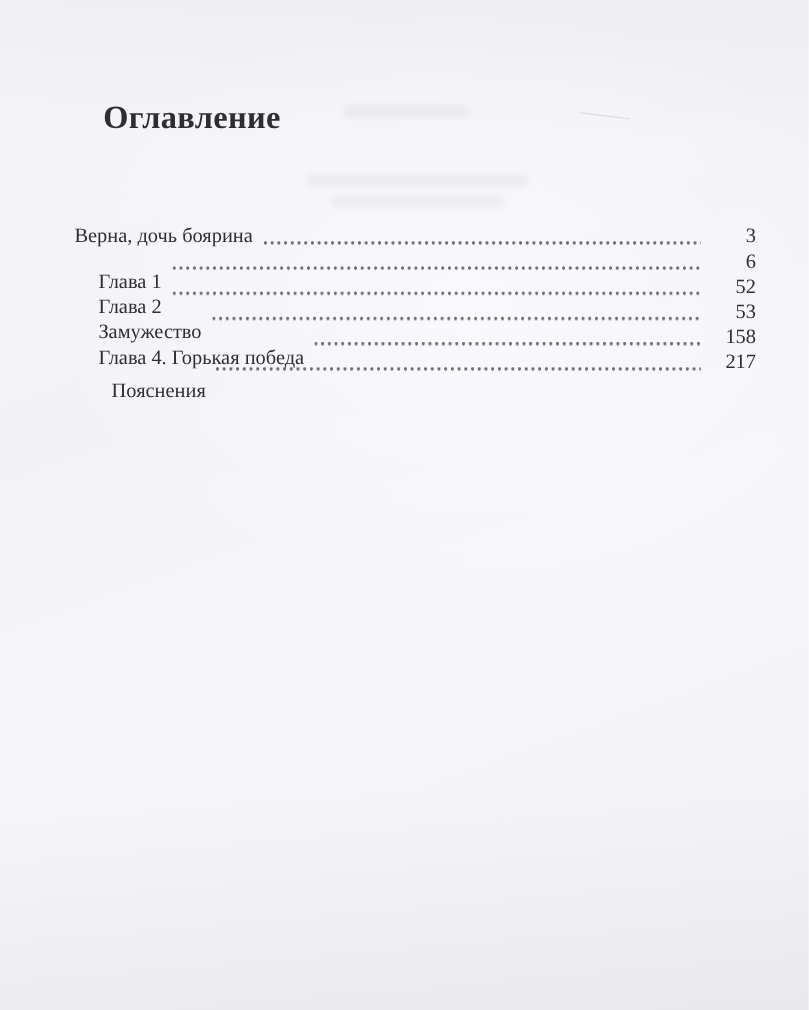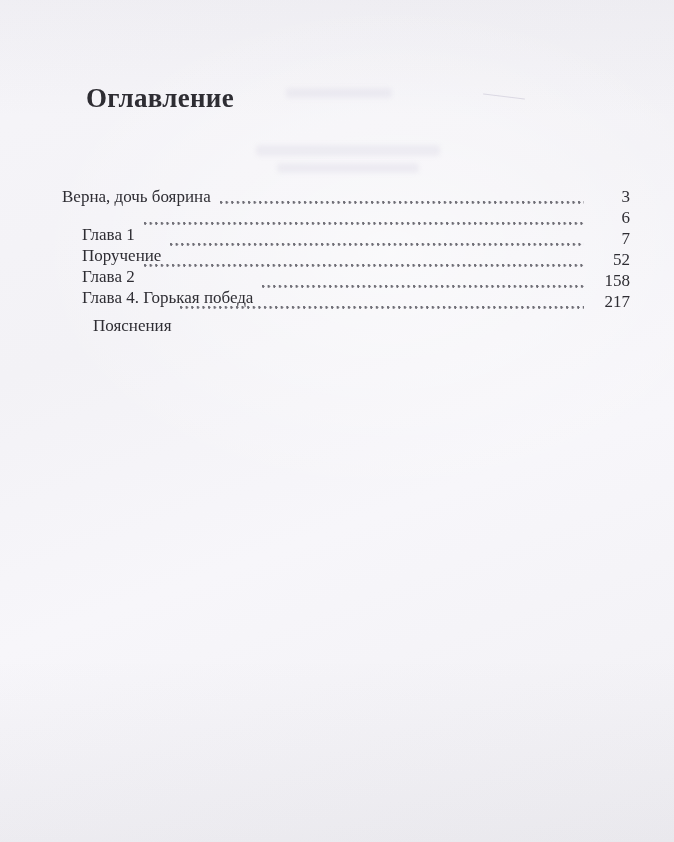--- a/index.html
+++ b/index.html
@@ -106,28 +106,28 @@
       <span class="toc-label">Верна, дочь боярина</span>
       <span class="toc-leader"></span>
       <span class="toc-page">3</span>
     </div>
       <div class="toc-row ind-1">
       <span class="toc-label">Глава 1</span>
       <span class="toc-leader"></span>
       <span class="toc-page">6</span>
     </div>
       <div class="toc-row ind-1">
-      <span class="toc-label">Поручение</span>
-      <span class="toc-leader"></span>
-      <span class="toc-page">7</span>
-    </div>
-      <div class="toc-row ind-1">
       <span class="toc-label">Глава 2</span>
       <span class="toc-leader"></span>
       <span class="toc-page">52</span>
+    </div>
+      <div class="toc-row ind-1">
+      <span class="toc-label">Замужество</span>
+      <span class="toc-leader"></span>
+      <span class="toc-page">53</span>
     </div>
       <div class="toc-row ind-1">
       <span class="toc-label">Глава 4. Горькая победа</span>
       <span class="toc-leader"></span>
       <span class="toc-page">158</span>
     </div>
       <div class="toc-row ind-2">
       <span class="toc-label">Пояснения</span>
       <span class="toc-leader"></span>
       <span class="toc-page">217</span>

